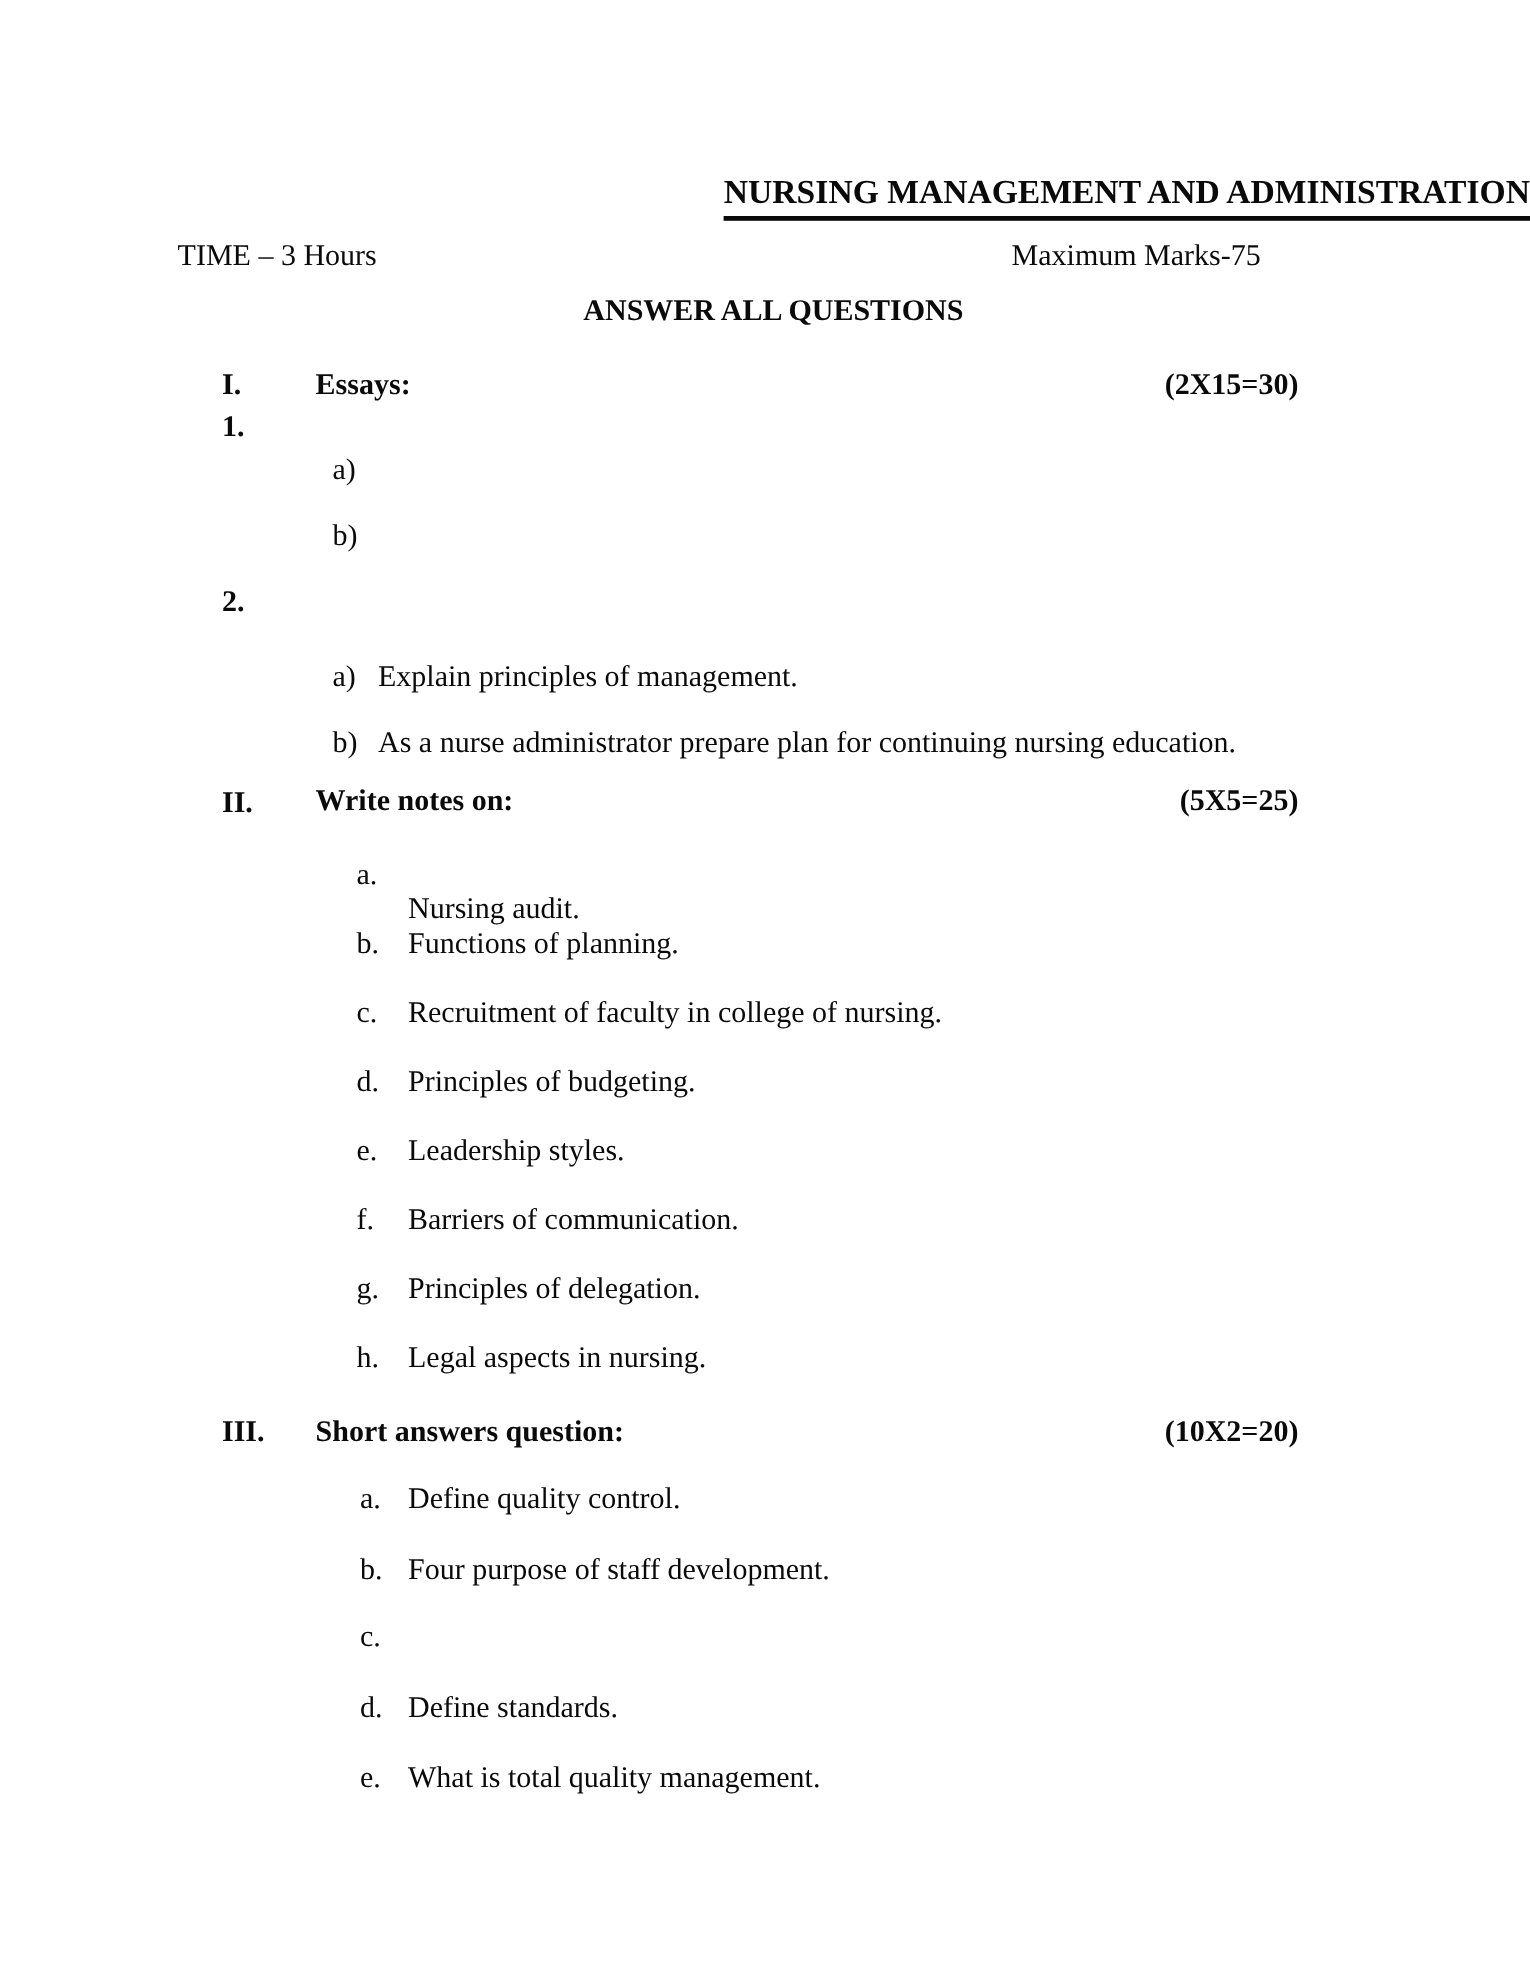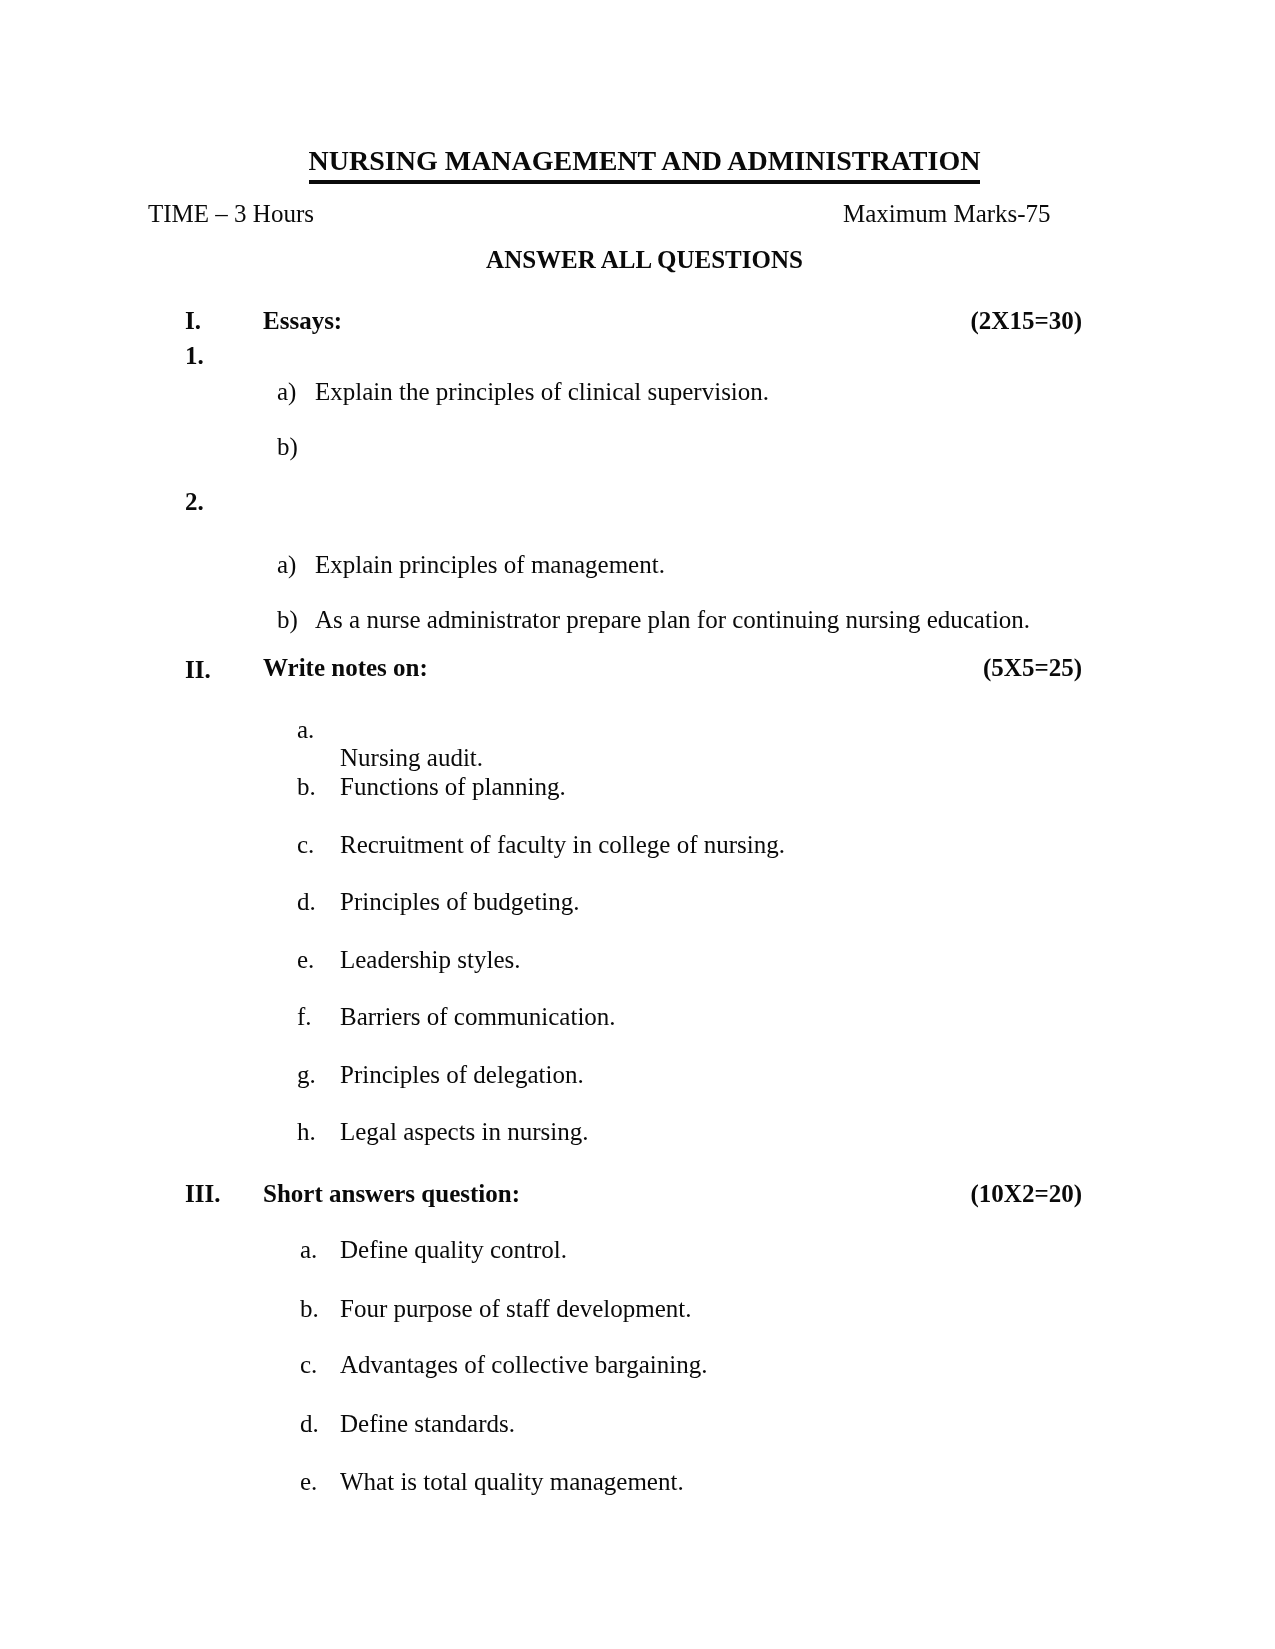--- a/index.html
+++ b/index.html
@@ -24,20 +24,21 @@
     left: 0;
     width: 1275px;
     text-align: center;
     padding-left: 14px;
     box-sizing: border-box;
     white-space: nowrap;
   }
   .doc-title {
     font-size: 28px;
     font-weight: bold;
+    text-align: right;
   }
   .doc-title .underlined {
     display: inline-block;
     border-bottom: 4px solid #0a0a0a;
     padding-bottom: 3px;
   }
   .marks {
     position: absolute;
     right: 193px;
     font-weight: bold;
@@ -58,21 +59,20 @@
 
   <div class="center-line bold" style="top:246px">ANSWER ALL QUESTIONS</div>
 
   <div class="abs bold" style="top:307px;left:185px">I.</div>
   <div class="abs bold" style="top:307px;left:263px">Essays:</div>
   <div class="marks" style="top:307px">(2X15=30)</div>
 
   <div class="abs bold" style="top:342px;left:185px">1.</div>
 
   <div class="abs" style="top:378px;left:277px">a)</div>
-  <div class="abs" style="top:378px;left:315px">Explain the principles of clinical supervision.</div>
 
   <div class="abs" style="top:433px;left:277px">b)</div>
 
   <div class="abs bold" style="top:488px;left:185px">2.</div>
 
   <div class="abs" style="top:551px;left:277px">a)</div>
   <div class="abs" style="top:551px;left:315px">Explain principles of management.</div>
 
   <div class="abs" style="top:606px;left:277px">b)</div>
   <div class="abs" style="top:606px;left:315px">As a nurse administrator prepare plan for continuing nursing education.</div>
@@ -109,21 +109,20 @@
   <div class="abs bold" style="top:1180px;left:263px">Short answers question:</div>
   <div class="marks" style="top:1180px">(10X2=20)</div>
 
   <div class="abs" style="top:1236px;left:300px">a.</div>
   <div class="abs" style="top:1236px;left:340px">Define quality control.</div>
 
   <div class="abs" style="top:1295px;left:300px">b.</div>
   <div class="abs" style="top:1295px;left:340px">Four purpose of staff development.</div>
 
   <div class="abs" style="top:1351px;left:300px">c.</div>
-  <div class="abs" style="top:1351px;left:340px">Advantages of collective bargaining.</div>
 
   <div class="abs" style="top:1410px;left:300px">d.</div>
   <div class="abs" style="top:1410px;left:340px">Define standards.</div>
 
   <div class="abs" style="top:1468px;left:300px">e.</div>
   <div class="abs" style="top:1468px;left:340px">What is total quality management.</div>
 
 </div>
 
 </body></html>

